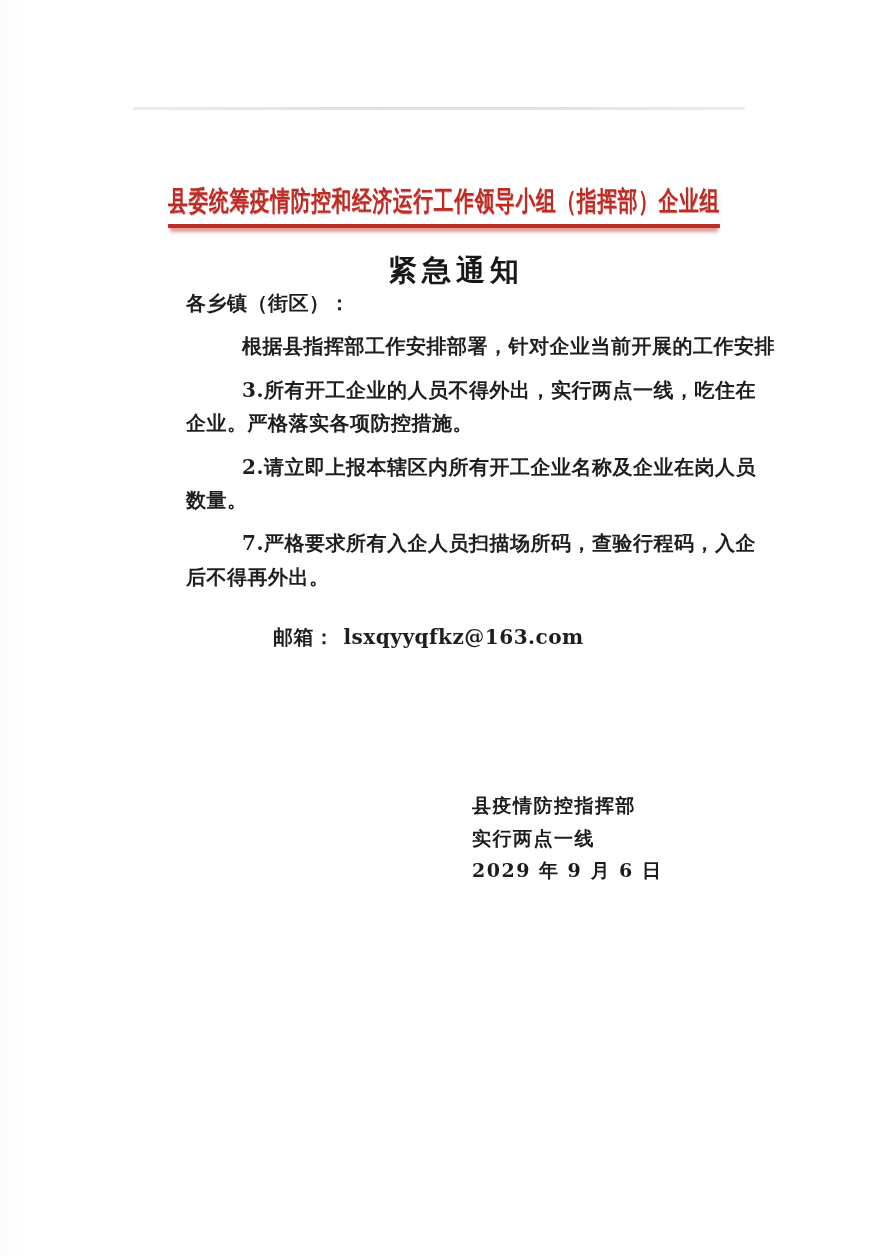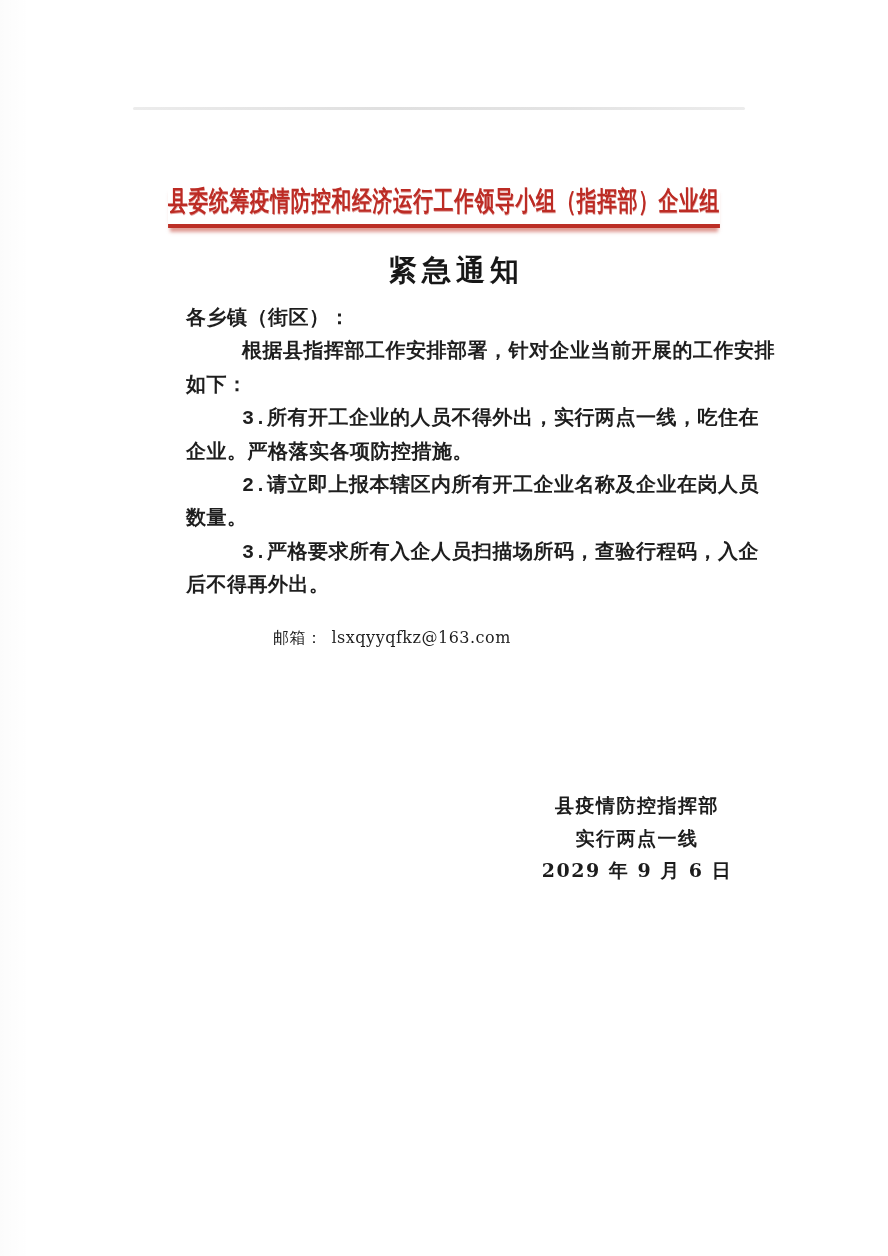--- a/index.html
+++ b/index.html
@@ -58,53 +58,51 @@
     text-align: center;
     transform: translateX(12px);
     font-size: 29px;
     font-weight: bold;
     letter-spacing: 5px;
     color: #171717;
   }
   .body-block {
     position: absolute;
     left: 186px;
-    top: 302px;
+    top: 287px;
     width: 532px;
-    font-family: Liberation Mono, monospace;
   }
   .body-line {
     font-size: 20px;
     font-weight: bold;
     line-height: 33.4px;
     color: #1e1e1e;
     letter-spacing: 0.5px;
     white-space: nowrap;
   }
-  .body-line.indent { text-indent: 56px; }
+  .body-line.indent { text-indent: 56px; margin-top: 10px; }
   .contact-block {
     position: absolute;
     left: 253px;
     top: 620px;
   }
   .contact-line {
-    font-size: 16px;
-    font-weight: normal;
+    font-size: 20px;
+    font-weight: bold;
     line-height: 35px;
     letter-spacing: 0.5px;
     white-space: nowrap;
   }
   .contact-line.email { text-indent: 20px; }
   .contact-value { margin-left: 9px; letter-spacing: 0.5px; }
   .signature-block {
     position: absolute;
-    left: 492px;
+    left: 472px;
     top: 789px;
     width: 290px;
-    text-align: center;
   }
   .signature-line {
     font-size: 19px;
     font-weight: bold;
     line-height: 32.6px;
     letter-spacing: 1.5px;
     color: #1c1c1c;
     white-space: nowrap;
   }
 </style>
@@ -117,26 +115,25 @@
 
   <div class="org-title">
     <span class="org-title-inner">县委统筹疫情防控和经济运行工作领导小组（指挥部）企业组</span>
   </div>
 
   <div class="doc-title">紧急通知</div>
 
   <div class="body-block">
     <div class="body-line">各乡镇（街区）：</div>
     <div class="body-line indent">根据县指挥部工作安排部署，针对企业当前开展的工作安排</div>
-    <div class="body-line">如下：</div>
     <div class="body-line indent">3.所有开工企业的人员不得外出，实行两点一线，吃住在</div>
     <div class="body-line">企业。严格落实各项防控措施。</div>
     <div class="body-line indent">2.请立即上报本辖区内所有开工企业名称及企业在岗人员</div>
     <div class="body-line">数量。</div>
-    <div class="body-line indent">3.严格要求所有入企人员扫描场所码，查验行程码，入企</div>
+    <div class="body-line indent">7.严格要求所有入企人员扫描场所码，查验行程码，入企</div>
     <div class="body-line">后不得再外出。</div>
   </div>
 
   <div class="contact-block">
     <div class="contact-line email">
       <span>邮箱：</span><span class="contact-value">lsxqyyqfkz@163.com</span>
     </div>
   </div>
 
   <div class="signature-block">

